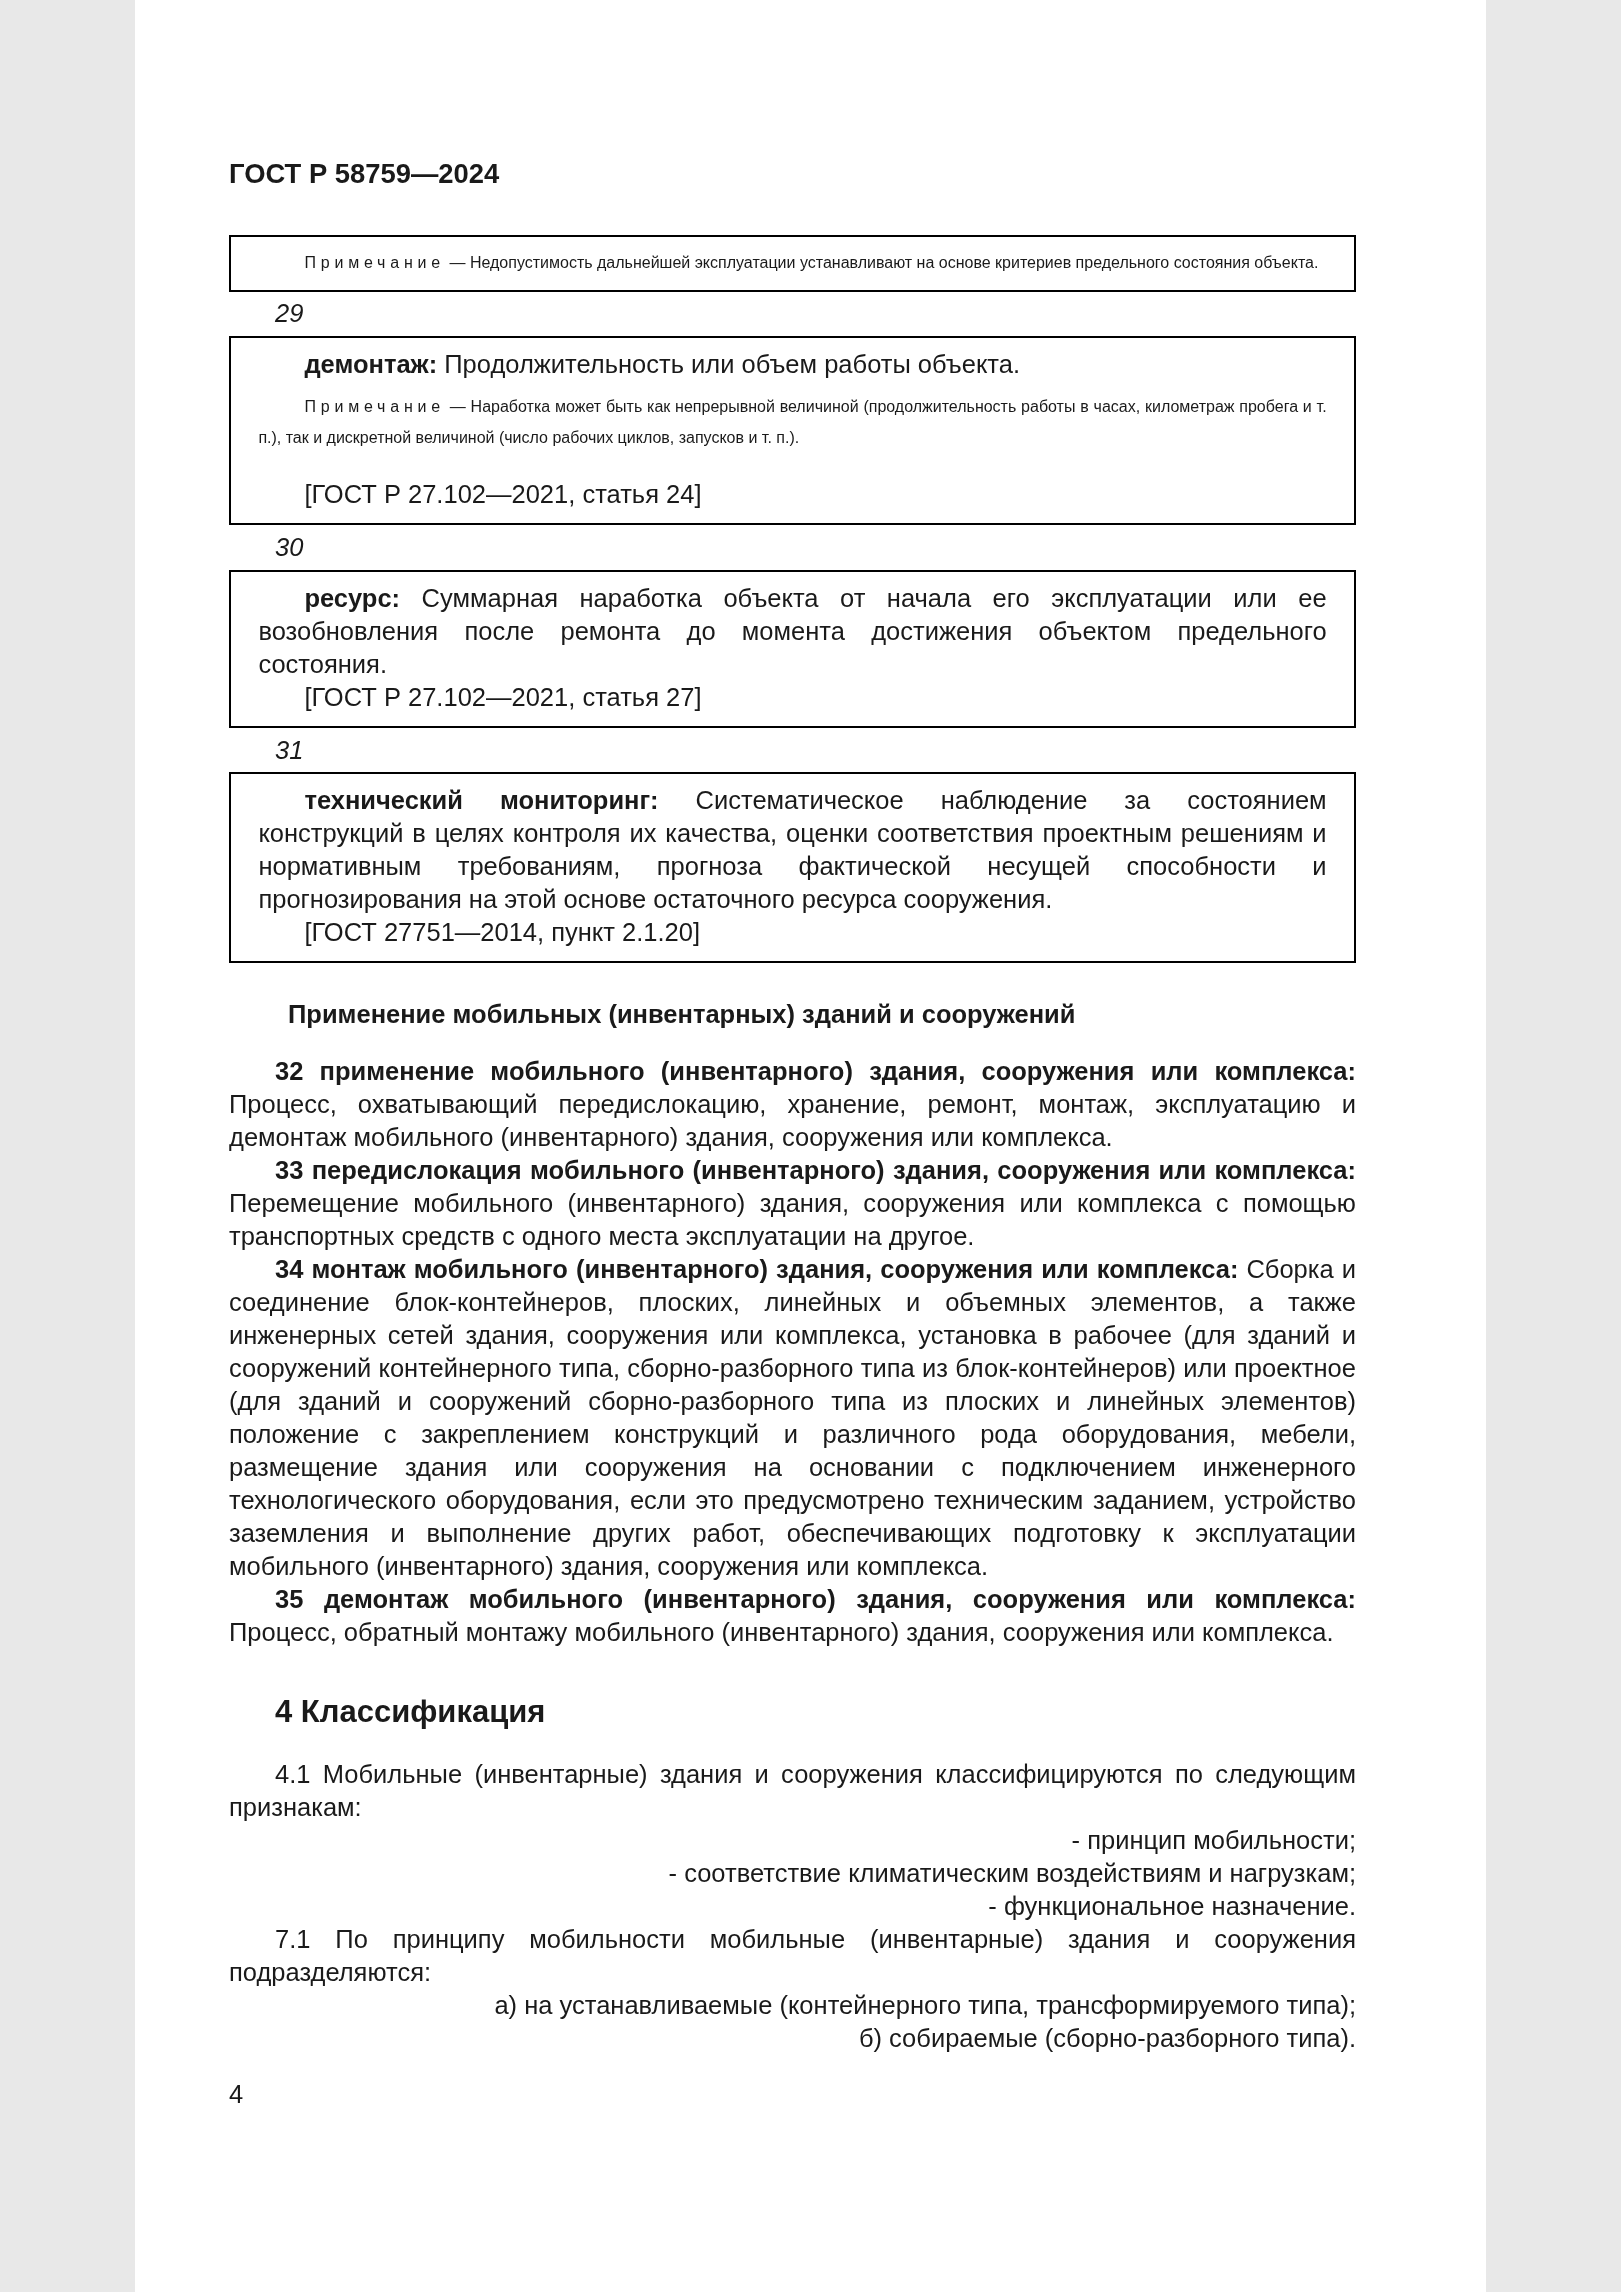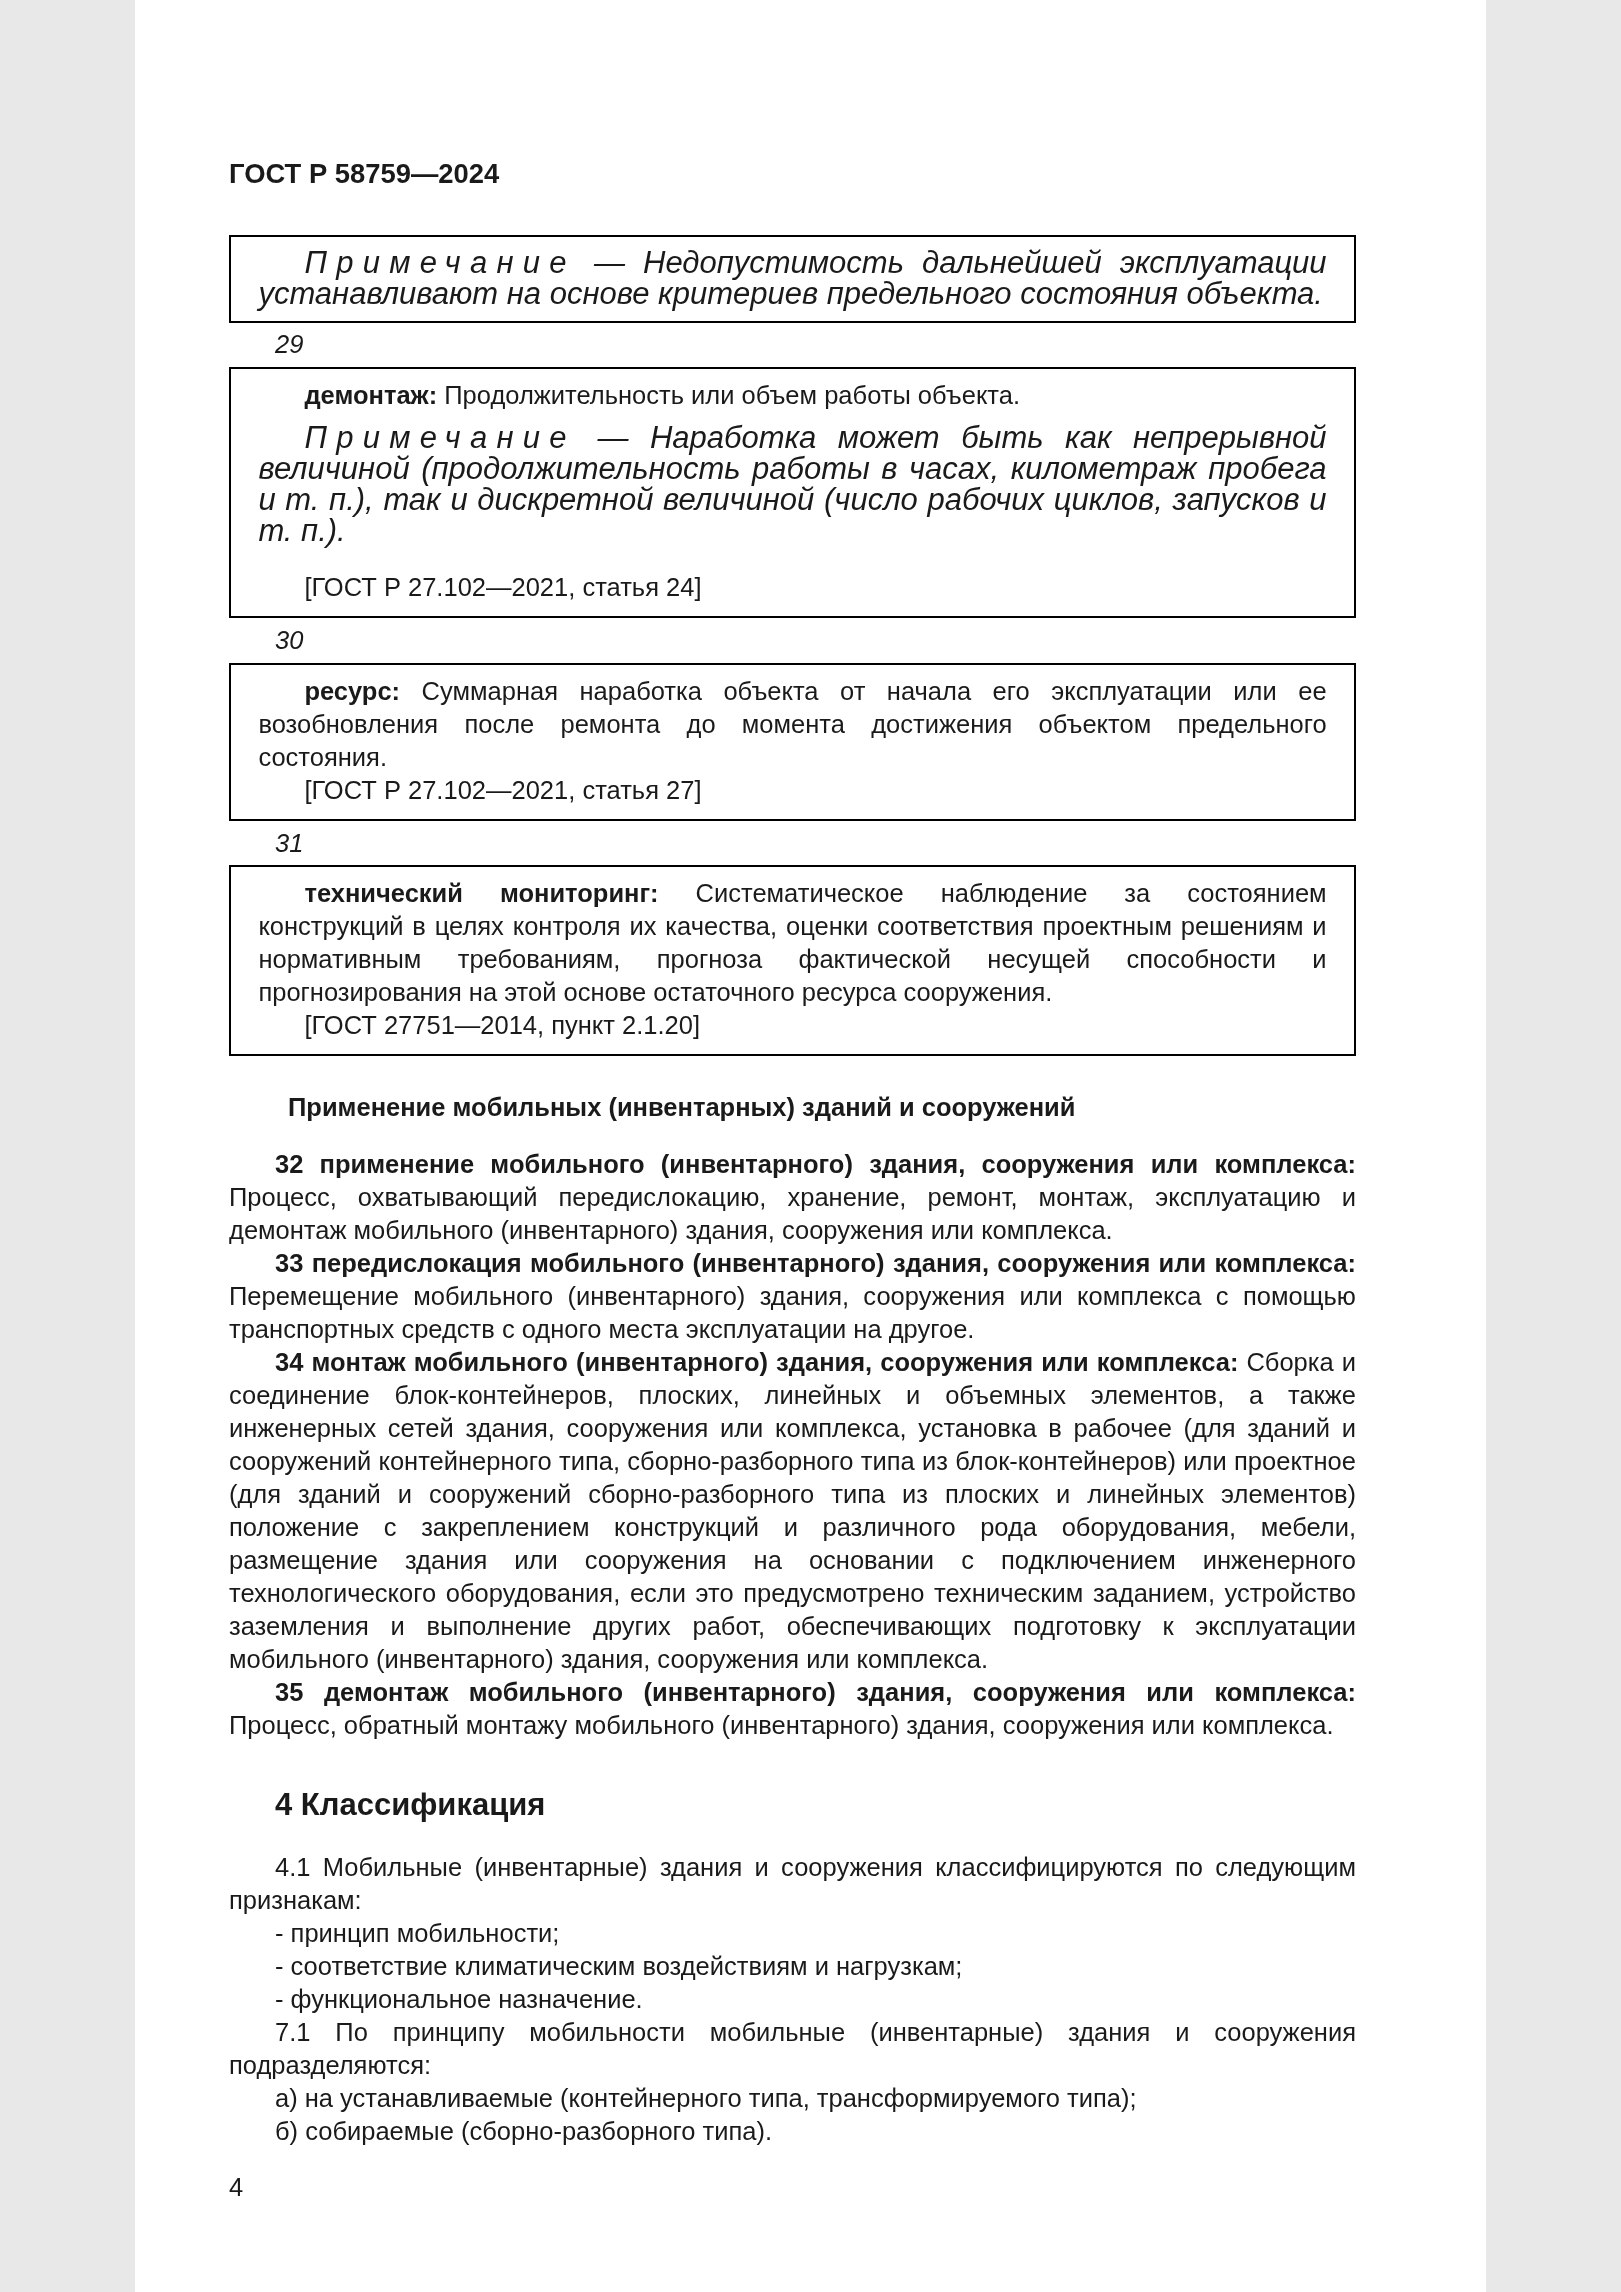--- a/index.html
+++ b/index.html
@@ -27,26 +27,25 @@
     border: 2.9px solid #000000;
     padding: 9.8px 27.4px 11.8px 27.4px;
   }
   .def-box p { margin: 0; }
   .term-line {
     text-align: justify;
     text-indent: 46px;
   }
   .term-line b { font-weight: bold; }
   .note {
-    font-size: 31px;
+    font-size: 16px;
     line-height: 31px;
     text-align: justify;
     text-indent: 46px;
     margin-top: 9.8px !important;
-    font-style: italic;
   }
   .note.first { margin-top: 0 !important; }
   .note-label { letter-spacing: 0.30em; }
   .source { text-indent: 46px; }
   .source.gap-above { margin-top: 25.5px !important; }
   .term-number {
     margin: 5.9px 0;
     padding-left: 46px;
     font-style: italic;
   }
@@ -64,20 +63,21 @@
   .section-heading {
     font-weight: bold;
     font-size: 31px;
     line-height: 39px;
     margin: 43px 0 27.4px 0;
     padding-left: 46px;
   }
   .list-par {
     margin: 0;
     text-indent: 46px;
+    text-align: right;
   }
   .page-number {
     margin: 23.5px 0 0 0;
   }
 </style>
 </head>
 <body>
 
 <div class="page">
 

